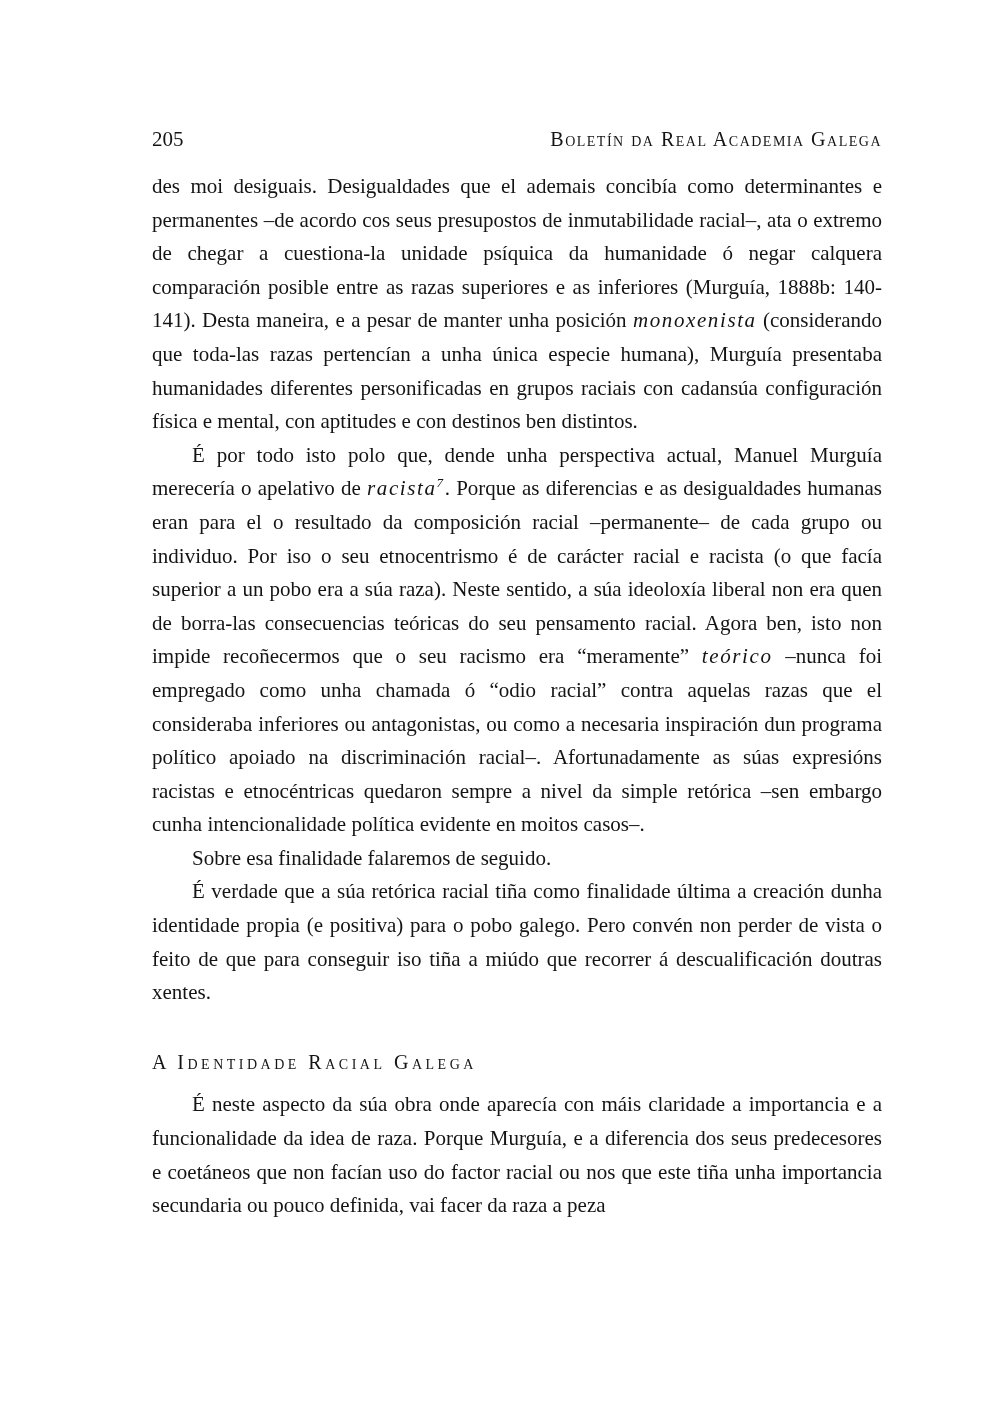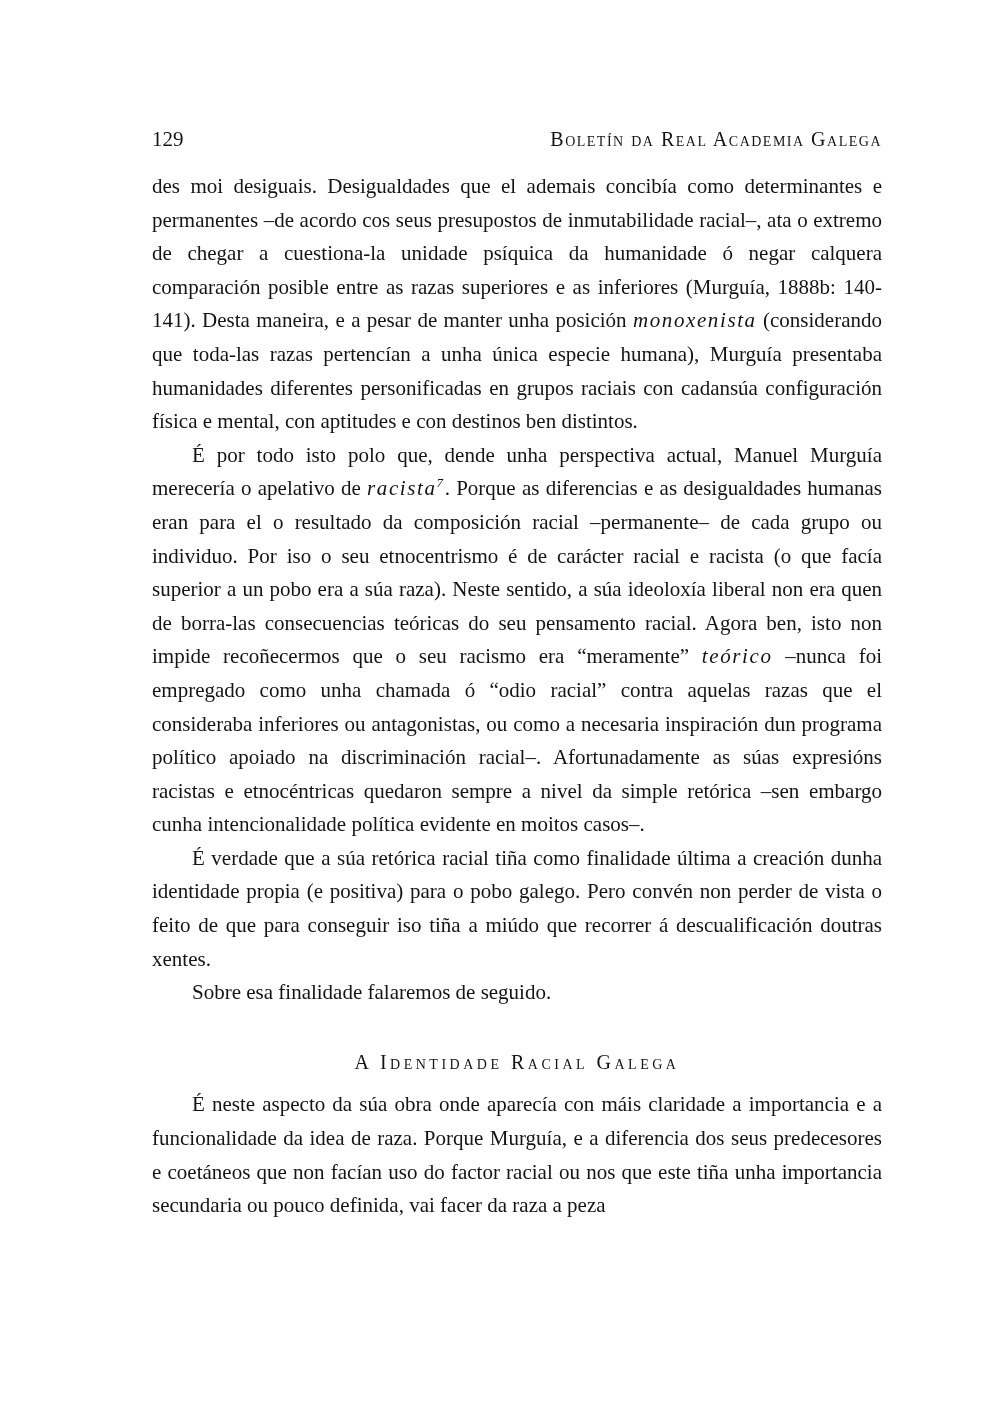--- a/index.html
+++ b/index.html
@@ -55,38 +55,37 @@
     letter-spacing: 1.6px;
   }
   sup {
     font-size: 0.62em;
     line-height: 0;
     vertical-align: super;
   }
   .section-heading {
     font-variant: small-caps;
     font-weight: normal;
-    text-align: center;
     font-size: 20px;
     letter-spacing: 3.5px;
     margin-top: 36px;
     margin-bottom: 9px;
     text-indent: 0;
   }
 </style>
 </head>
 <body>
 
 <div class="scan-page">
   <div class="page-header">
-    <div class="page-number">129</div>
+    <div class="page-number">205</div>
     <div class="header-title">Boletín da Real Academia Galega</div>
   </div>
 
   <div class="body-text">
       <p class="para"><span>des moi desiguais. Desigualdades que el ademais concibía como determinantes e permanentes –de acordo cos seus presupostos de inmutabilidade racial–, ata o extremo de chegar a cuestiona-la unidade psíquica da humanidade ó negar calquera comparación posible entre as razas superiores e as inferiores (Murguía, 1888b: 140-141). Desta maneira, e a pesar de manter unha posición </span><span class="seg-italic">monoxenista</span><span> (considerando que toda-las razas pertencían a unha única especie humana), Murguía presentaba humanidades diferentes personificadas en grupos raciais con cadansúa configuración física e mental, con aptitudes e con destinos ben distintos.</span></p>
       <p class="para indent"><span>É por todo isto polo que, dende unha perspectiva actual, Manuel Murguía merecería o apelativo de </span><span class="seg-italic">racista</span><sup class="seg-italic">7</sup><span>. Porque as diferencias e as desigualdades humanas eran para el o resultado da composición racial –permanente– de cada grupo ou individuo. Por iso o seu etnocentrismo é de carácter racial e racista (o que facía superior a un pobo era a súa raza). Neste sentido, a súa ideoloxía liberal non era quen de borra-las consecuencias teóricas do seu pensamento racial. Agora ben, isto non impide recoñecermos que o seu racismo era “meramente” </span><span class="seg-italic">teórico</span><span> –nunca foi empregado como unha chamada ó “odio racial” contra aquelas razas que el consideraba inferiores ou antagonistas, ou como a necesaria inspiración dun programa político apoiado na discriminación racial–. Afortunadamente as súas expresións racistas e etnocéntricas quedaron sempre a nivel da simple retórica –sen embargo cunha intencionalidade política evidente en moitos casos–.</span></p>
+      <p class="para indent"><span>Sobre esa finalidade falaremos de seguido.</span></p>
       <p class="para indent"><span>É verdade que a súa retórica racial tiña como finalidade última a creación dunha identidade propia (e positiva) para o pobo galego. Pero convén non perder de vista o feito de que para conseguir iso tiña a miúdo que recorrer á descualificación doutras xentes.</span></p>
-      <p class="para indent"><span>Sobre esa finalidade falaremos de seguido.</span></p>
       <h2 class="section-heading">A Identidade Racial Galega</h2>
       <p class="para indent"><span>É neste aspecto da súa obra onde aparecía con máis claridade a importancia e a funcionalidade da idea de raza. Porque Murguía, e a diferencia dos seus predecesores e coetáneos que non facían uso do factor racial ou nos que este tiña unha importancia secundaria ou pouco definida, vai facer da raza a peza</span></p>
     </div>
 </div>
 
 </body></html>

